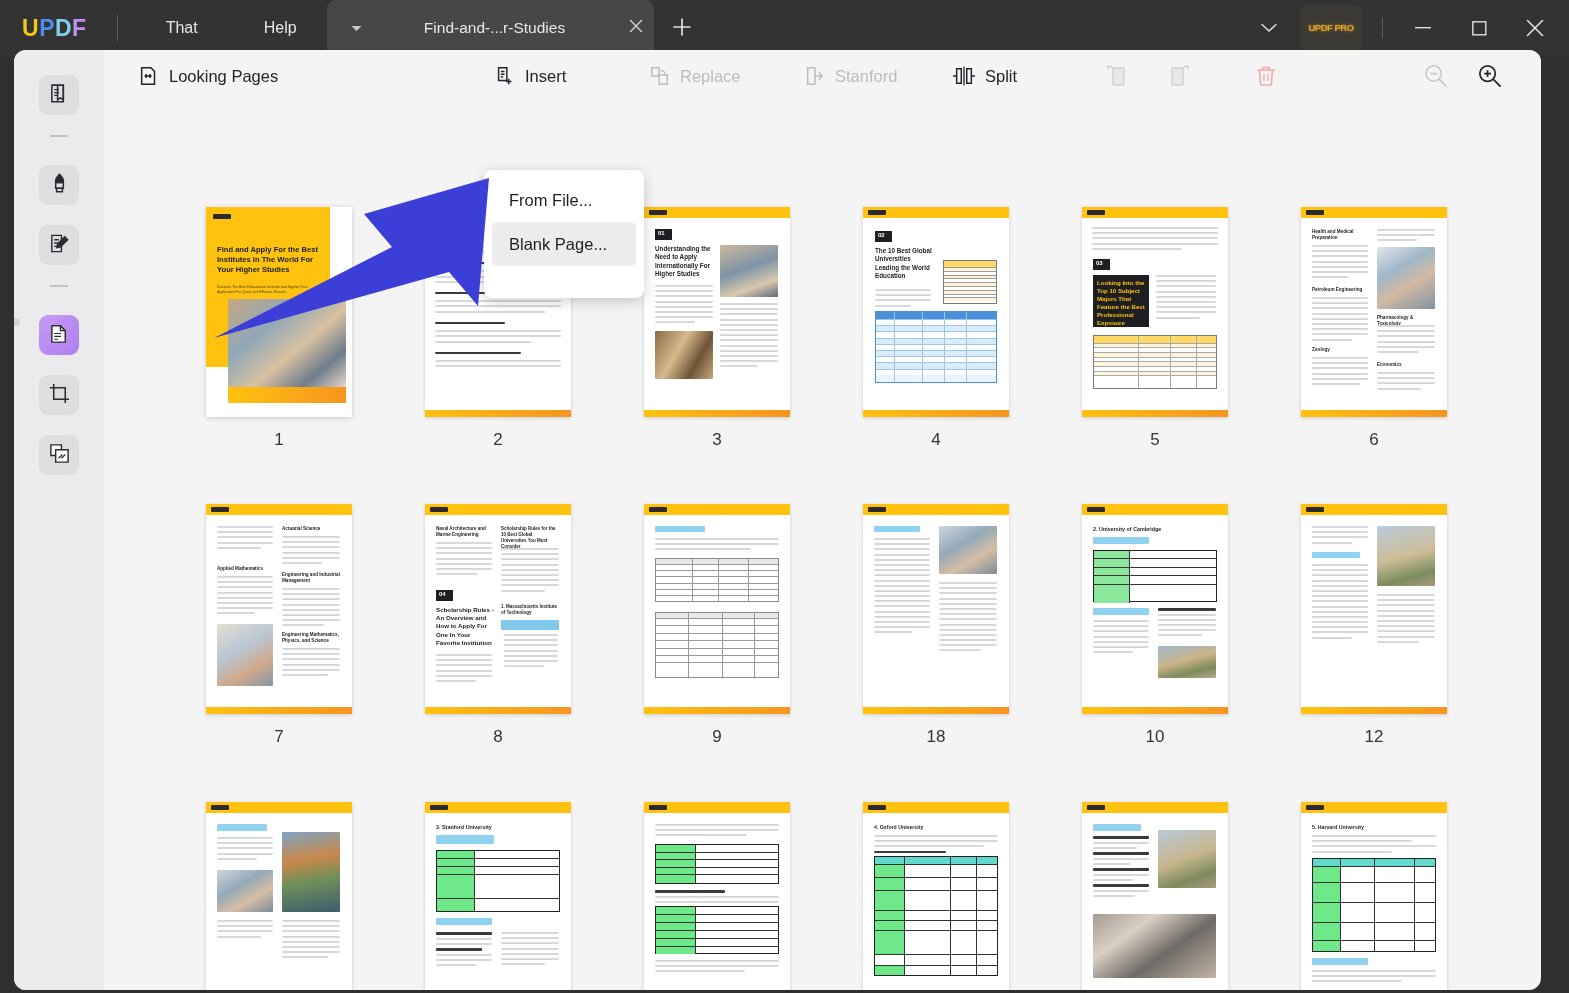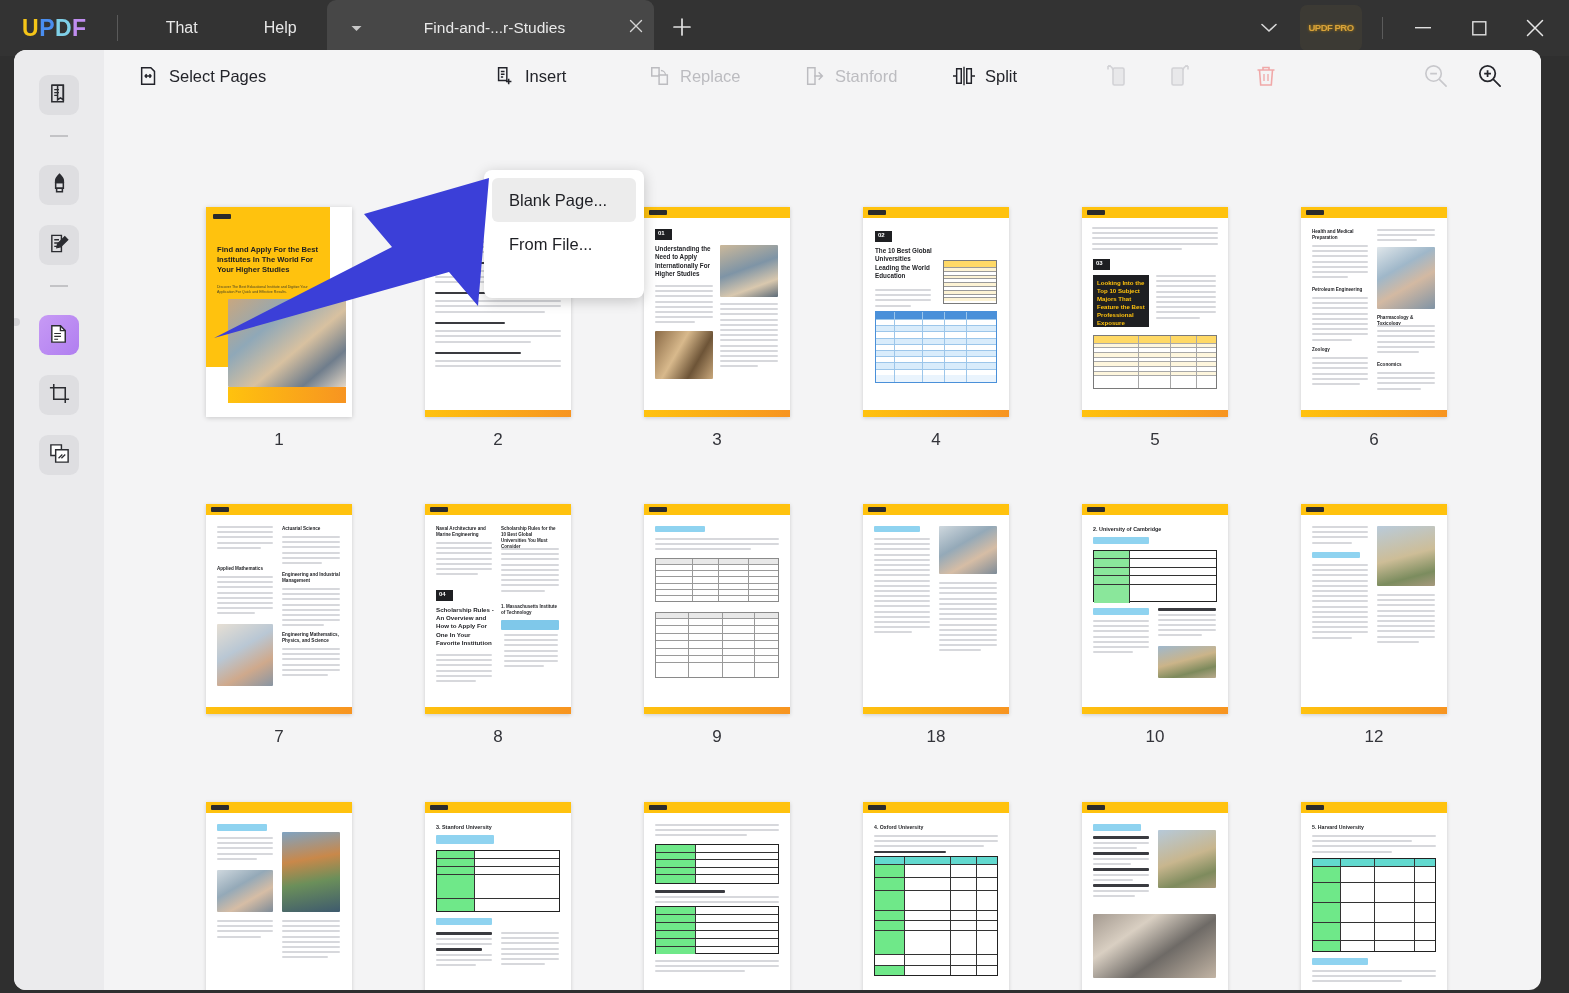--- a/index.html
+++ b/index.html
@@ -286,21 +286,21 @@
   </div>
 
   <div class="toolbar">
     <div class="tool" style="left:34px">
       <span>
         <svg width="22" height="22" viewBox="0 0 24 24" fill="none" stroke="#22232a" stroke-width="1.6">
           <path d="M4 3 h10 l4 4 v14 H4 z"></path>
             <path d="M7.5 12 h7 M7.5 12 l2-2 M7.5 12 l2 2 M14.5 12 l-2-2 M14.5 12 l-2 2"></path>
         </svg>
       </span>
-      <span>Select Pages</span>
+      <span>Looking Pages</span>
     </div>
 
     <div class="tool" style="left:390px">
       <span>
         <svg width="22" height="22" viewBox="0 0 24 24" fill="none" stroke="#22232a" stroke-width="1.6">
           <path d="M5 3 h9 v14 H5 z"></path>
             <path d="M7.5 7 h4 M7.5 10 h4 M7.5 13 h2.5"></path>
           <path d="M16 15 v6 M13 18 h6" stroke-width="1.7"></path>
         </svg>
       </span>
@@ -1237,22 +1237,22 @@
           <div class="ln" style="width:90px"></div>
         </div>
 
       </div>
 
     </div>
 
   </div>
 
   <div class="popup">
+    <div class="popup-item">From File...</div>
     <div class="popup-item hov">Blank Page...</div>
-    <div class="popup-item">From File...</div>
   </div>
 
 </div>
 
 <svg class="arrow" viewBox="0 0 1569 993">
   <polygon points="214,336 390,245 357,211 492,175 470,181 487,176 482,240 448,206" fill="none"></polygon>
   <g>
     <path d="M214 338 L392 247 L364 214 L489 178 L478 306 L449 272 Z" fill="#3b3fd8"></path>
   </g>
 </svg>

